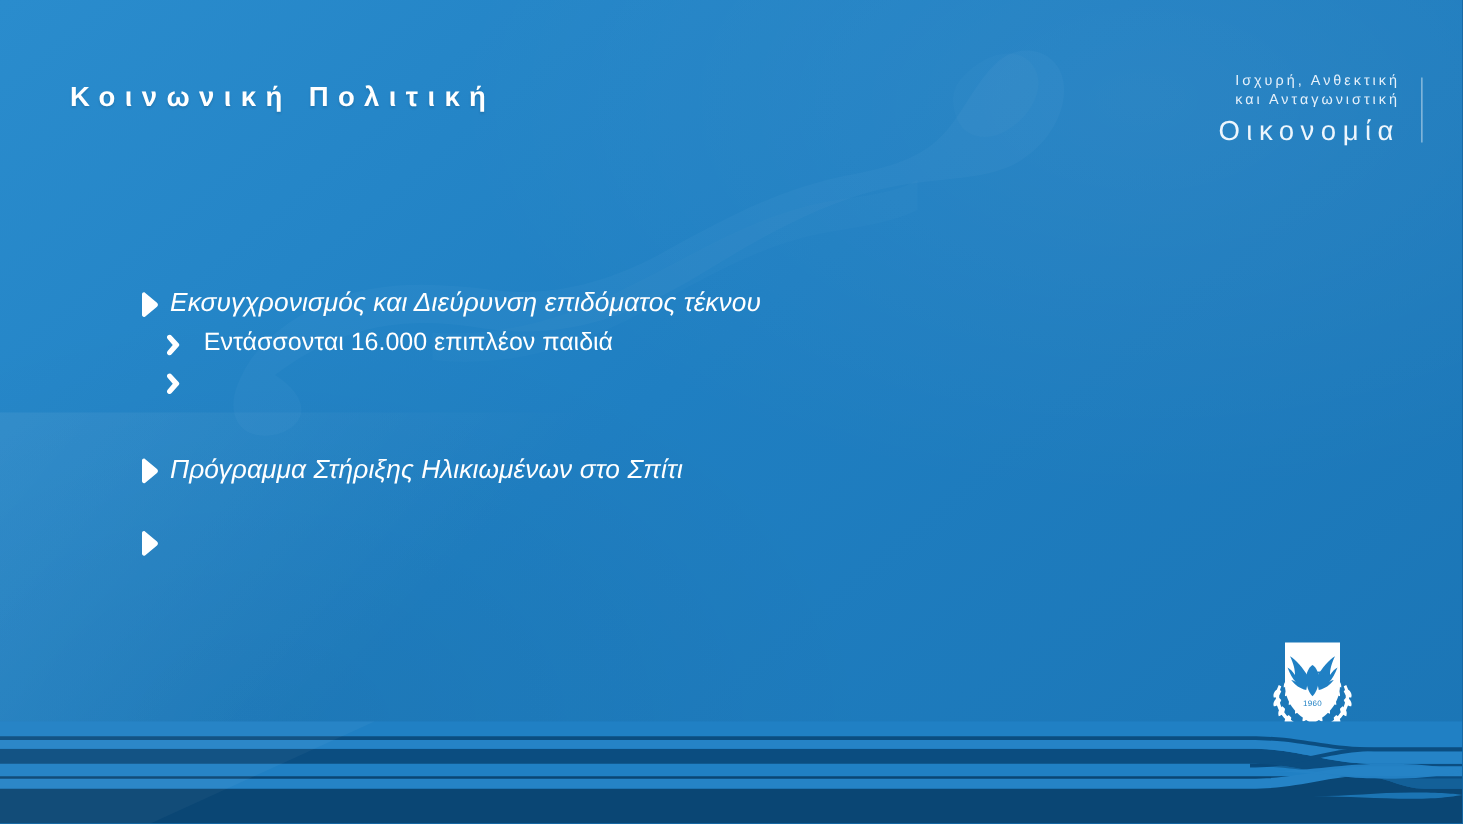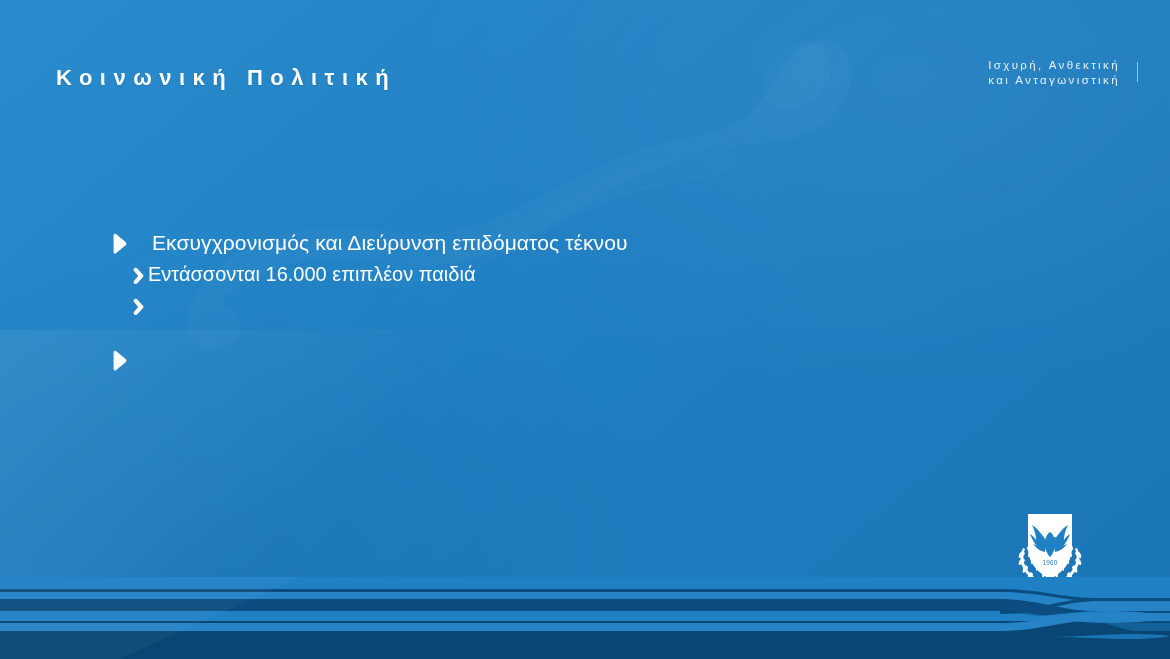--- a/index.html
+++ b/index.html
@@ -115,42 +115,43 @@
     left: 110px;
     top: 228px;
     width: 900px;
   }
   .bullet-group { margin-bottom: 0; }
   .bullet-group + .bullet-group { margin-top: 30px; }
 
   .bullet {
     display: flex;
     align-items: flex-start;
-    gap: 24px;
+    gap: 8px;
     margin-bottom: 2px;
+    font-style: italic;
   }
   .bullet-marker {
     flex: 0 0 auto;
     width: 18px;
     height: 22px;
     margin-top: 5px;
   }
   .bullet-marker svg { display: block; }
   .bullet-text {
     font-size: 21px;
     line-height: 30px;
     color: #ffffff;
     font-weight: normal;
     letter-spacing: 0.1px;
   }
 
   .subbullet {
     display: flex;
     align-items: flex-start;
-    gap: 6px;
+    gap: 21px;
     margin-left: 22px;
     margin-top: 2px;
   }
   .subbullet-marker {
     flex: 0 0 auto;
     width: 14px;
     height: 20px;
     margin-top: 6px;
   }
   .subbullet-marker svg { display: block; }
@@ -205,20 +206,21 @@
     </svg>
   </div>
   <div class="sheen"></div>
 
   <div class="page-title">Κοινωνική Πολιτική</div>
 
   <div class="brand">
     <div class="brand-left">
       <div class="brand-line1">Ισχυρή, Ανθεκτική</div>
       <div class="brand-line2">και Ανταγωνιστική</div>
+      <div class="brand-econ">Οικονομία</div>
     </div>
     <div class="brand-divider"></div>
   </div>
 
   <div class="content">
 
     <div class="bullet-group">
       <div class="bullet">
         <span class="bullet-marker">
           <svg viewBox="0 0 18 22" xmlns="http://www.w3.org/2000/svg" aria-hidden="true">
@@ -246,20 +248,31 @@
           <svg viewBox="0 0 14 20" xmlns="http://www.w3.org/2000/svg" aria-hidden="true">
             <path d="M2.4 2.2 C1.4 3.0 1.3 4.2 2.1 5.1 L6.2 9.9 L2.1 14.7
                      C1.3 15.6 1.4 16.9 2.4 17.7 C3.4 18.4 4.6 18.2 5.3 17.3
                      L11.0 11.0 C11.6 10.3 11.6 9.5 11.0 8.8 L5.3 2.5
                      C4.6 1.6 3.4 1.5 2.4 2.2 Z" fill="#ffffff"></path>
           </svg>
         </span>
       </div>
     </div>
 
+    <div class="bullet-group" style="margin-top:44px;">
+      <div class="bullet">
+        <span class="bullet-marker">
+          <svg viewBox="0 0 18 22" xmlns="http://www.w3.org/2000/svg" aria-hidden="true">
+            <path d="M3.6 2.6 C3.6 1.2 4.9 0.4 6.0 1.1 L15.6 9.1 C16.6 9.9 16.6 11.5 15.6 12.3
+                     L6.0 20.3 C4.9 21.0 3.6 20.2 3.6 18.8 Z" fill="#ffffff"></path>
+          </svg>
+        </span>
+        <span class="bullet-text">Πρόγραμμα Στήριξης Ηλικιωμένων στο Σπίτι</span>
+      </div>
+    </div>
 
     <div class="bullet-group" style="margin-top:28px;">
       <div class="bullet">
         <span class="bullet-marker">
           <svg viewBox="0 0 18 22" xmlns="http://www.w3.org/2000/svg" aria-hidden="true">
             <path d="M3.6 2.6 C3.6 1.2 4.9 0.4 6.0 1.1 L15.6 9.1 C16.6 9.9 16.6 11.5 15.6 12.3
                      L6.0 20.3 C4.9 21.0 3.6 20.2 3.6 18.8 Z" fill="#ffffff"></path>
           </svg>
         </span>
       </div>

